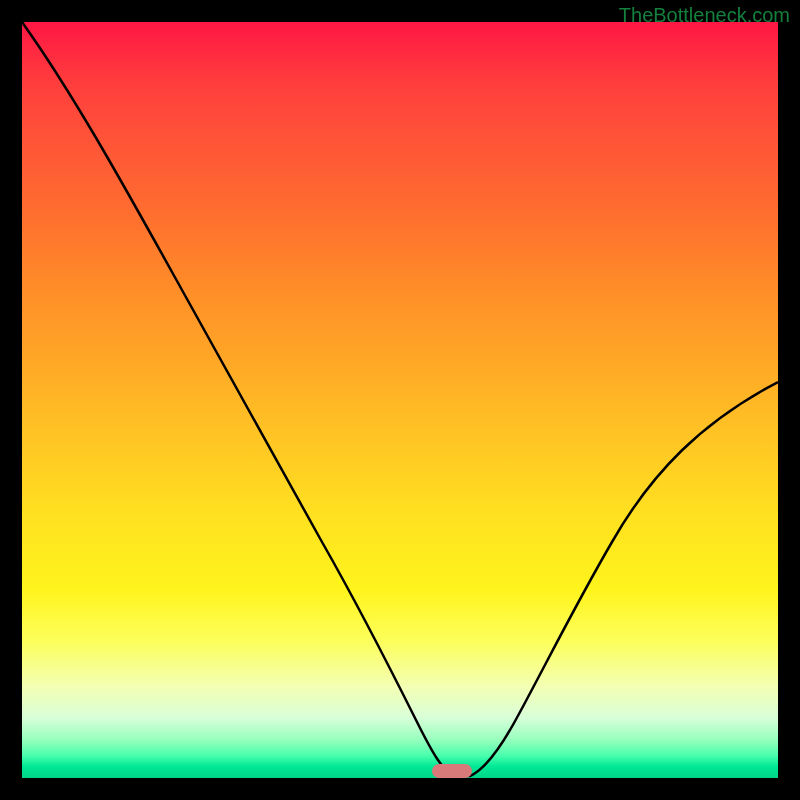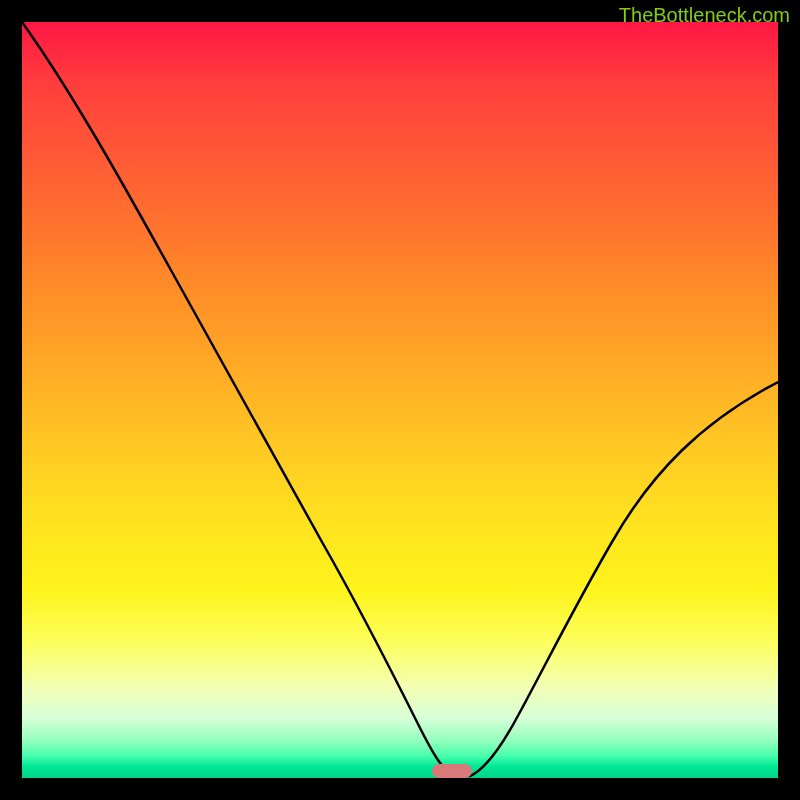--- a/index.html
+++ b/index.html
@@ -11,21 +11,21 @@
       width: 800px;
       height: 800px;
       background: #000;
       position: relative;
       font-family: Arial, sans-serif;
     }
     .watermark {
       position: absolute;
       top: 4px;
       right: 10px;
-      color: #84cc16;
+      color: #15803d;
       font-size: 20px;
       font-weight: normal;
       z-index: 10;
     }
     .chart-area {
       position: absolute;
       left: 22px;
       top: 22px;
       width: 756px;
       height: 756px;

